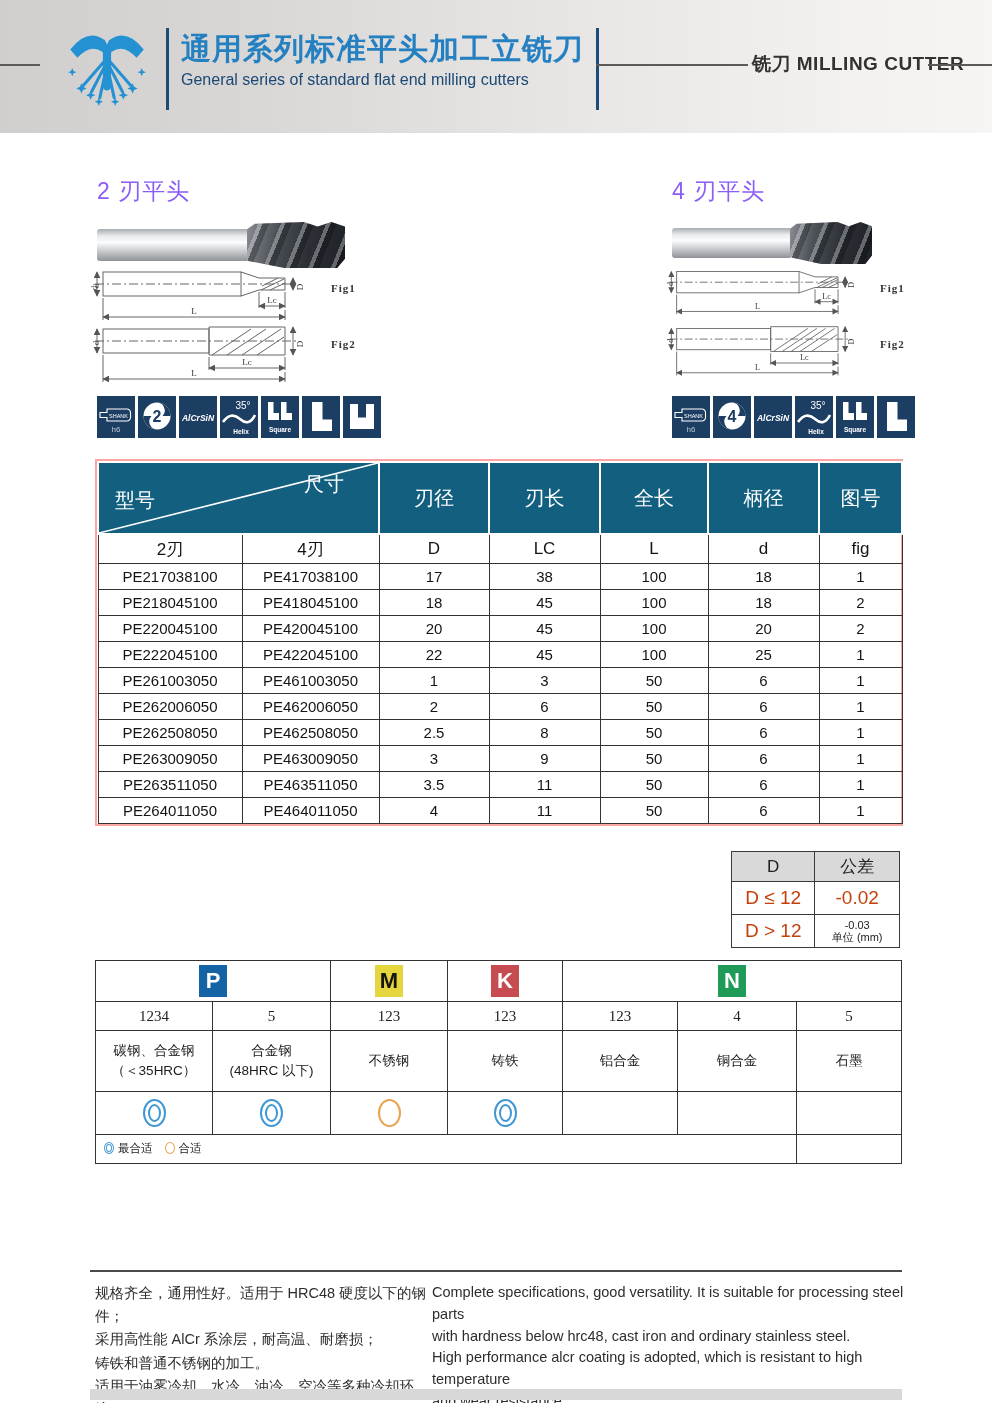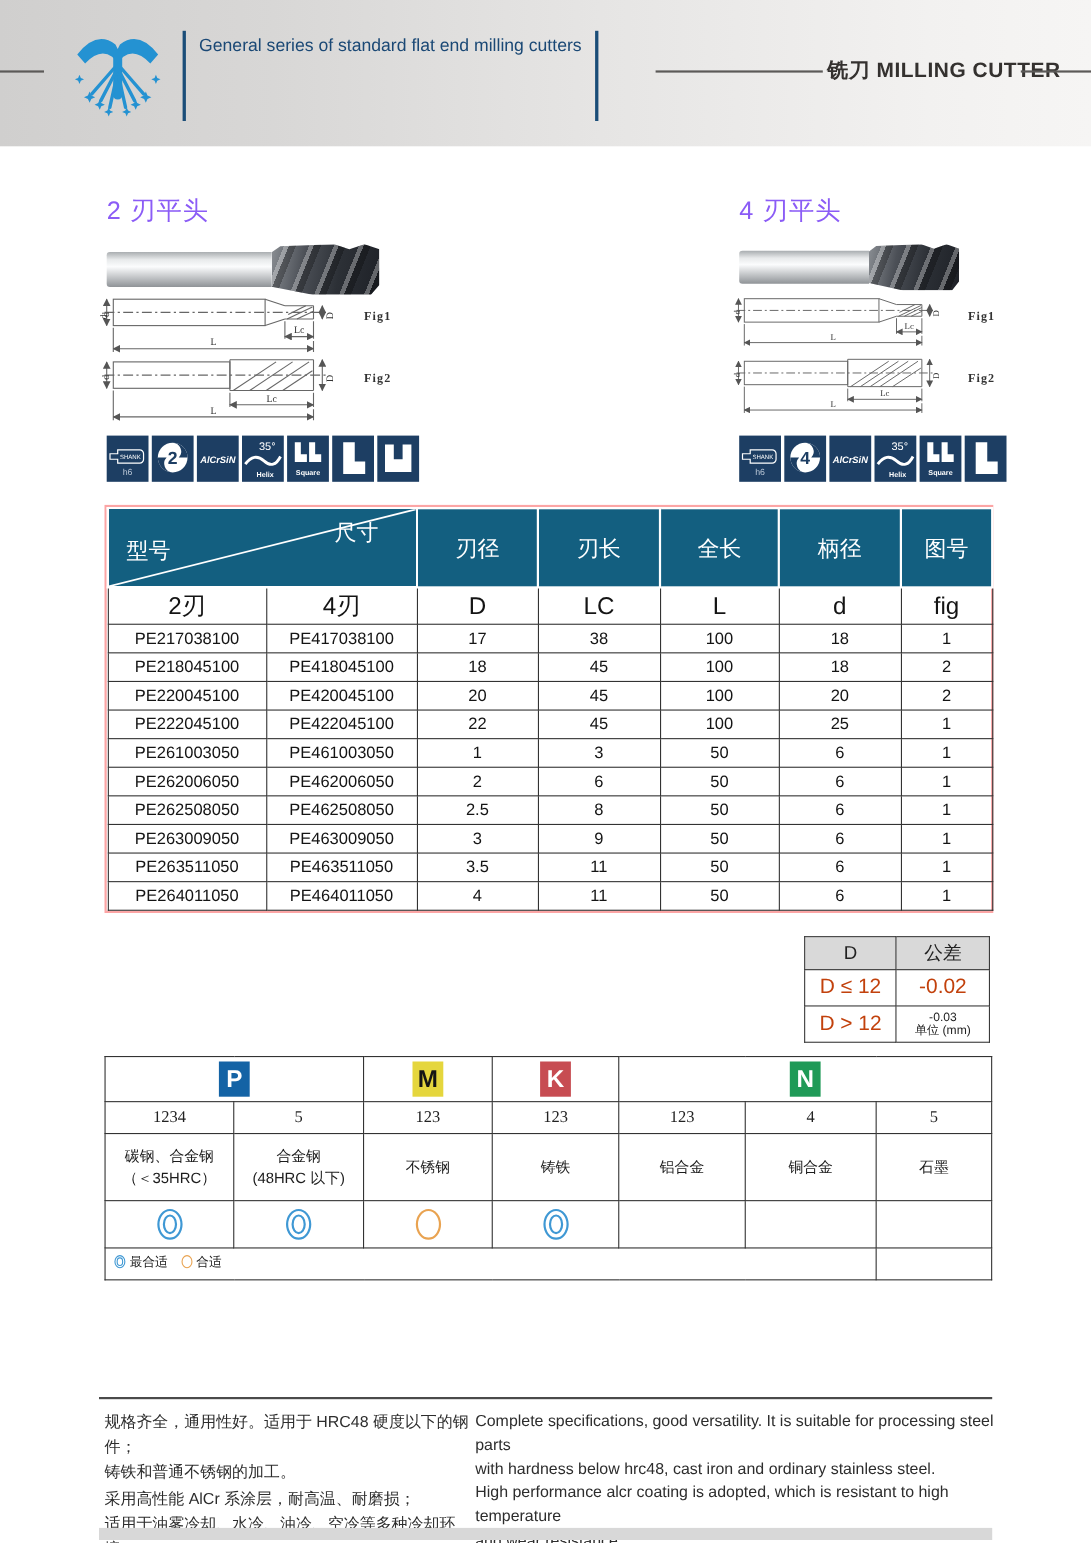--- a/index.html
+++ b/index.html
@@ -50,21 +50,21 @@
 
   
   .spec-wrap { position:absolute; left:95px; top:459px; width:804px; border:2px solid #fca5a5; }
   table.spec { border-collapse:collapse; width:100%; table-layout:fixed; text-align:center; }
   .spec th { background:#135f80; color:#fff; font-size:20px; font-weight:normal; border:2px solid #fff; height:68px; }
   .spec th.diag { position:relative; }
   .spec th.diag svg { position:absolute; inset:0; width:100%; height:100%; }
   .spec th.diag .lbl-model { position:absolute; left:16px; top:24px; }
   .spec th.diag .lbl-size  { position:absolute; right:34px; top:8px; }
   .spec td { border:1px solid #333; height:23px; font-size:15px; color:#141414; }
-  .spec tr.subhead td { height:26px; font-size:22px; }
+  .spec tr.subhead td { height:26px; font-size:17px; }
 
   
   .tol { position:absolute; left:731px; top:851px; width:169px; border-collapse:collapse; text-align:center; }
   .tol td { border:1.5px solid #3a3a3a; }
   .tol .thead td { background:#d9d9d9; height:27px; font-size:17px; color:#222; }
   .tol .big { height:30px; font-size:19px; color:#c2410c; }
   .tol .small-val { font-size:11px; line-height:1.1; padding-top:2px; }
   .tol .unit { font-size:11px; line-height:1.2; color:#222; }
 
   
@@ -122,20 +122,21 @@
         <path d="M30,64 l1.4,3.2 3.2,1.4 -3.2,1.4 -1.4,3.2 -1.4,-3.2 -3.2,-1.4 3.2,-1.4 z"></path>
         <path d="M38,71 l1.2,2.9 2.9,1.2 -2.9,1.2 -1.2,2.9 -1.2,-2.9 -2.9,-1.2 2.9,-1.2 z"></path>
         <path d="M71,57 l1.5,3.5 3.5,1.5 -3.5,1.5 -1.5,3.5 -1.5,-3.5 -3.5,-1.5 3.5,-1.5 z"></path>
         <path d="M62,64 l1.4,3.2 3.2,1.4 -3.2,1.4 -1.4,3.2 -1.4,-3.2 -3.2,-1.4 3.2,-1.4 z"></path>
         <path d="M54,71 l1.2,2.9 2.9,1.2 -2.9,1.2 -1.2,2.9 -1.2,-2.9 -2.9,-1.2 2.9,-1.2 z"></path>
         <path d="M12,42 l1.2,2.9 2.9,1.2 -2.9,1.2 -1.2,2.9 -1.2,-2.9 -2.9,-1.2 2.9,-1.2 z"></path>
         <path d="M80,42 l1.2,2.9 2.9,1.2 -2.9,1.2 -1.2,2.9 -1.2,-2.9 -2.9,-1.2 2.9,-1.2 z"></path>
       </g>
     </svg>
     <div class="title-block">
+      <div class="title-cn">通用系列标准平头加工立铣刀</div>
       <div class="title-en">General series of standard flat end milling cutters</div>
     </div>
     <div class="h-line l2"></div>
     <div class="h-right">铣刀 MILLING CUTTER</div>
     <div class="h-line l3"></div>
   </div>
 
   <div class="sec sec-left">
     <div class="sec-title">2 刃平头</div>
 
@@ -570,22 +571,22 @@
               <span>合适</span>
             </span></td>
       <td></td>
     </tr>
   </tbody>
     </table>
 
   <div class="foot-rule"></div>
   <div class="foot-cn" id="foot-cn">
       <div>规格齐全，通用性好。适用于 HRC48 硬度以下的钢件；</div>
+      <div>采用高性能 AlCr 系涂层，耐高温、耐磨损；</div>
       <div>铸铁和普通不锈钢的加工。</div>
-      <div>采用高性能 AlCr 系涂层，耐高温、耐磨损；</div>
       <div>适用于油雾冷却、水冷、油冷、空冷等多种冷却环境。</div>
     </div>
   <div class="foot-en" id="foot-en">
       <div>Complete specifications, good versatility. It is suitable for processing steel parts</div>
       <div> with hardness below hrc48, cast iron and ordinary stainless steel.</div>
       <div>High performance alcr coating is adopted, which is resistant to high temperature</div>
       <div>and wear resistance;</div>
     </div>
   <div class="foot-bar"></div>
 

